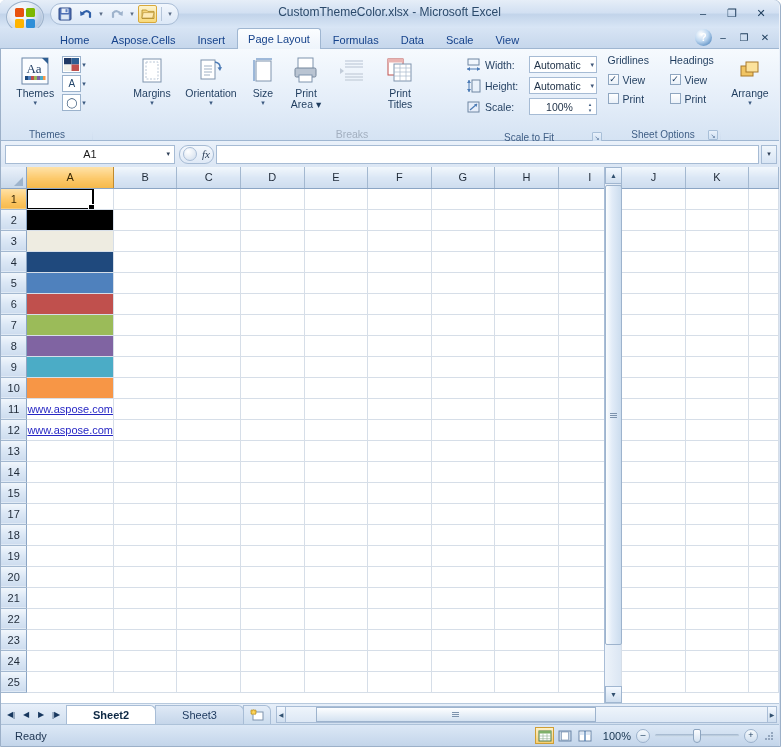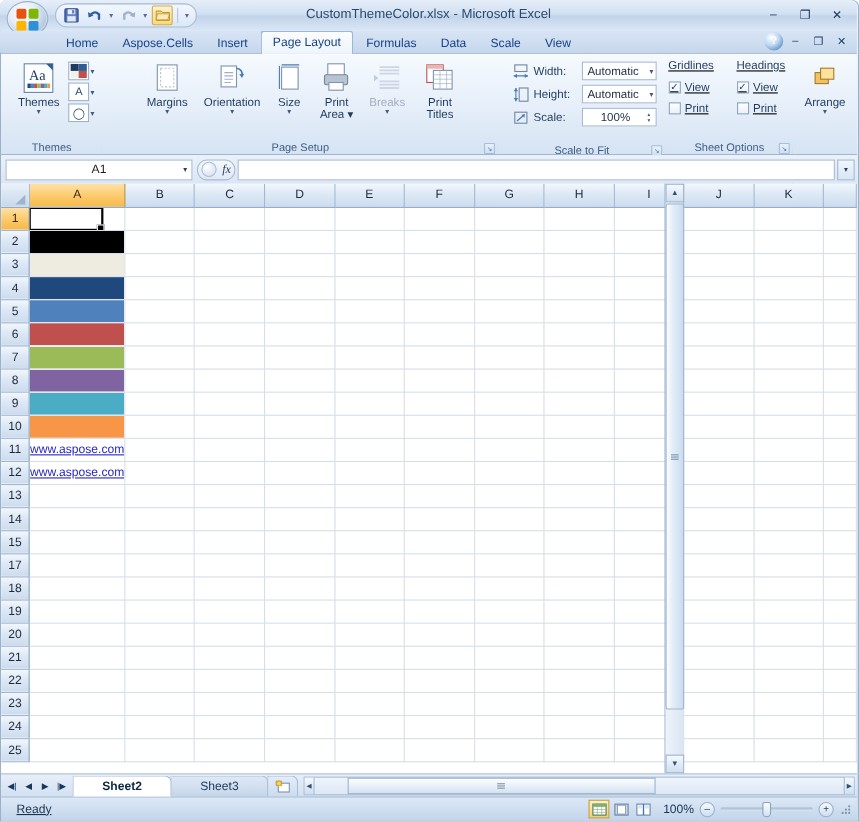--- a/index.html
+++ b/index.html
@@ -111,21 +111,21 @@
     font-size:6px; color:#44618a; display:flex;align-items:center;justify-content:center;
   }
 
   .bigbtn{
     width:56px; display:flex; flex-direction:column; align-items:center;
     padding-top:2px; cursor:default;
   }
   .bigbtn .ico{ height:34px; display:flex; align-items:center; justify-content:center;}
   .bigbtn .lab{ font-size:10.5px; color:#1f3c5e; text-align:center; line-height:11px; }
   .bigbtn .caret{ font-size:7px; color:#3c5a80; line-height:8px; }
-  .bigbtn.dim .lab{ color:#a3b0c0;}
+  .bigbtn.dim .lab{ color:#a3b0c0;margin-top:41px;}
 
   .themecol{ display:flex; flex-direction:column; gap:2px; padding-top:4px;}
   .themebtn{ display:flex; align-items:center; gap:1px;}
   .tb-ic{ width:19px; height:17px; border:1px solid #9bb2cc; background:#fff;
     display:flex;align-items:center;justify-content:center; font-size:10px; color:#24466b;}
   .tb-car{ font-size:7px; color:#3c5a80;}
 
   
   .sfrow{ display:flex; align-items:center; height:21px; gap:4px; }
   .sf-ico{ width:16px;height:15px; display:flex;align-items:center;justify-content:center;}
@@ -133,21 +133,21 @@
   .sf-field{
     width:68px; height:17px;
     background:#fff; border:1px solid #a6bbd4;
     display:flex; align-items:center; justify-content:space-between;
     padding:0 2px 0 4px; font-size:10.5px; color:#22344a;
   }
   .spin{ display:flex; flex-direction:column; width:10px; height:15px; justify-content:center;}
   .spin div{ font-size:5px; line-height:6px; color:#3c5a80; text-align:center;}
 
   
-  .sorow{ display:flex; gap:2px;text-decoration:underline;}
+  .sorow{ display:flex; gap:2px;}
   .socol{ width:60px; display:flex; flex-direction:column; align-items:flex-start; padding-top:2px;}
   .so-title{ font-size:10.5px; color:#1f3c5e; padding-left:4px; height:16px;}
   .so-chk{ display:flex; align-items:center; gap:4px; height:19px; padding-left:4px;}
   .cbx{ width:11px;height:11px; border:1px solid #8fa6c0; background:linear-gradient(to bottom,#fff,#eaf1f9);
     font-size:9px; color:#1c3d63; display:flex;align-items:center;justify-content:center; line-height:9px;}
   .so-lab{ font-size:10.5px; color:#1f3c5e;}
 
   
   .fbar{
     position:absolute; left:1px; top:141px; width:778px; height:26px;
@@ -292,21 +292,21 @@
   .hsb-right{width:9px;height:15px;background:linear-gradient(to bottom,#f4f9ff,#cfdeef);
     border-left:1px solid #a9bdd6;display:flex;align-items:center;justify-content:center;font-size:6px;color:#31506f;}
 
   
   .statusbar{
     position:absolute; left:1px; top:724px; width:778px; height:22px;
     background:linear-gradient(to bottom,#dce8f6,#c3d5ea);
     display:flex; align-items:center;
     border-top:1px solid #adc2d9;
   }
-  .ready{ font-size:11px; color:#1c3350; padding-left:14px;text-decoration:underline; }
+  .ready{ font-size:11px; color:#1c3350; padding-left:14px; }
   .sb-right{ position:absolute; right:4px; display:flex; align-items:center; gap:5px;}
   .viewbtns{ display:flex; gap:1px;}
   .vb{ width:19px;height:17px; border:1px solid transparent; display:flex;align-items:center;justify-content:center;}
   .vb.on{ background:linear-gradient(to bottom,#fdf1c7,#f6cf73); border:1px solid #cf9e34;}
   .zoomlab{ font-size:11px; color:#17344f; min-width:32px; text-align:right;}
   .zmbtn{ width:14px;height:14px;border-radius:50%;
     background:linear-gradient(to bottom,#f6fafd,#cfdeef);
     border:1px solid #9cb2cc; display:flex;align-items:center;justify-content:center;
     font-size:9px; color:#224262; line-height:9px;}
   .zslide{ position:relative; width:84px; height:14px; display:flex;align-items:center;}

